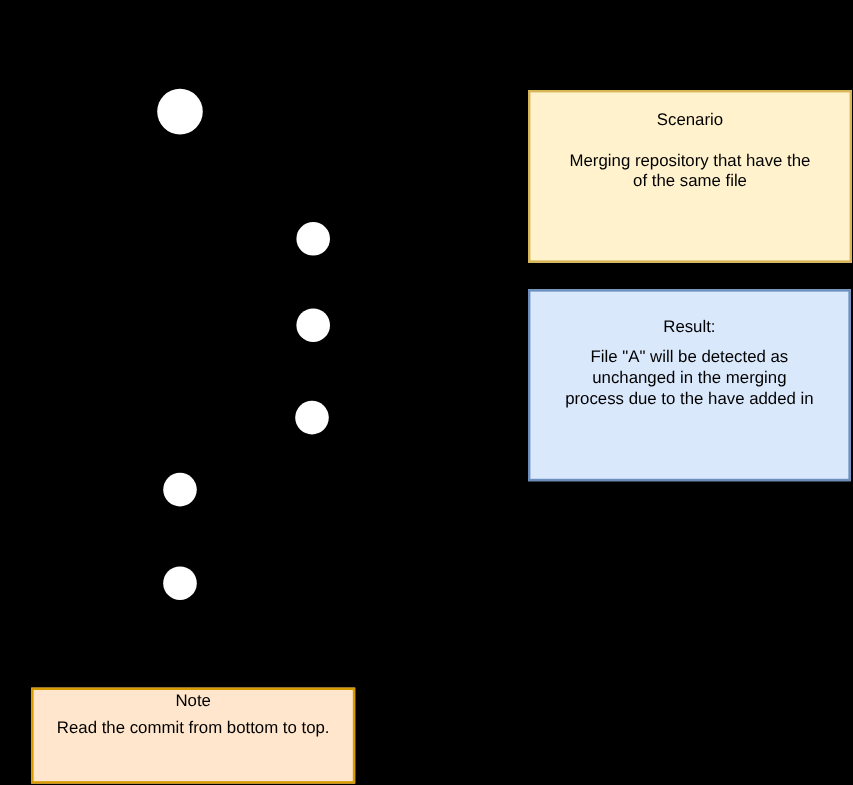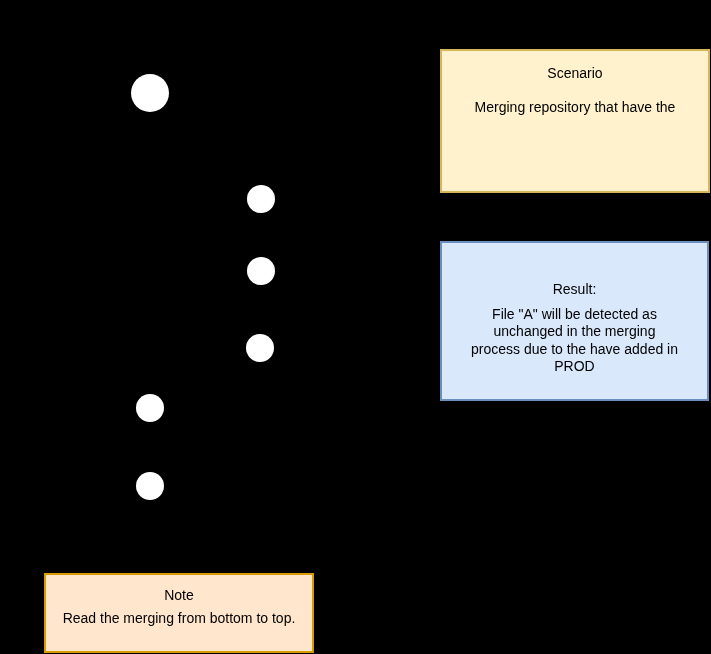--- a/index.html
+++ b/index.html
@@ -28,42 +28,41 @@
     border: 2px solid;
     text-align: center;
     color: var(--text, #000);
     font-size: 14px;
     line-height: 17.5px;
   }
   .callout .box-title {
     white-space: pre;
   }
   .scenario-box {
-    left: 440px; top: 49px;
+    left: 440px; top: 75px;
     width: 270px; height: 144px;
     background: var(--scenario-fill, #FFF2CC);
     border-color: var(--scenario-border, #D6B656);
     padding-top: 14px;
   }
   .scenario-box .box-body { margin-top: 16px; }
   .result-box {
     left: 440px; top: 241px;
     width: 269px; height: 160px;
     background: var(--result-fill, #DAE8FC);
     border-color: var(--result-border, #6C8EBF);
-    padding-top: 38px;
+    padding-top: 21px;
   }
   .result-box .box-body { margin-top: 7px; }
   .note-box {
     left: 26px; top: 573px;
     width: 270px; height: 80px;
     background: var(--note-fill, #FFE6CC);
     border-color: var(--note-border, #D79B00);
-    padding-top: 12px;
-    margin-left: 18px;
+    padding-top: 0;
   }
   .note-box .box-body { margin-top: 5px; }
 </style>
 </head>
 <body>
 
 <div class="canvas">
 
   <div>
       <div class="commit-node" style="width: 38px; height: 38px; left: 131px; top: 74px;"></div>
@@ -71,33 +70,33 @@
       <div class="commit-node" style="width: 28px; height: 28px; left: 247px; top: 257px;"></div>
       <div class="commit-node" style="width: 28px; height: 28px; left: 246px; top: 334px;"></div>
       <div class="commit-node" style="width: 28px; height: 28px; left: 136px; top: 394px;"></div>
       <div class="commit-node" style="width: 28px; height: 28px; left: 136px; top: 472px;"></div>
     </div>
 
   <div class="callout scenario-box">
     <div class="box-title">Scenario</div>
     <div class="box-body">
       <div>Merging repository that have the</div>
+      <div>of the same file</div>
     </div>
   </div>
 
   <div class="callout result-box">
     <div class="box-title">Result:</div>
     <div class="box-body">
       <div>File "A" will be detected as</div>
       <div>unchanged in the merging</div>
       <div>process due to the have added in</div>
-      <div>PROD</div>
     </div>
   </div>
 
   <div class="callout note-box">
     <div class="box-title">Note</div>
     <div class="box-body">
-      <div>Read the merging from bottom to top.</div>
+      <div>Read the commit from bottom to top.</div>
     </div>
   </div>
 
 </div>
 
 </body></html>

